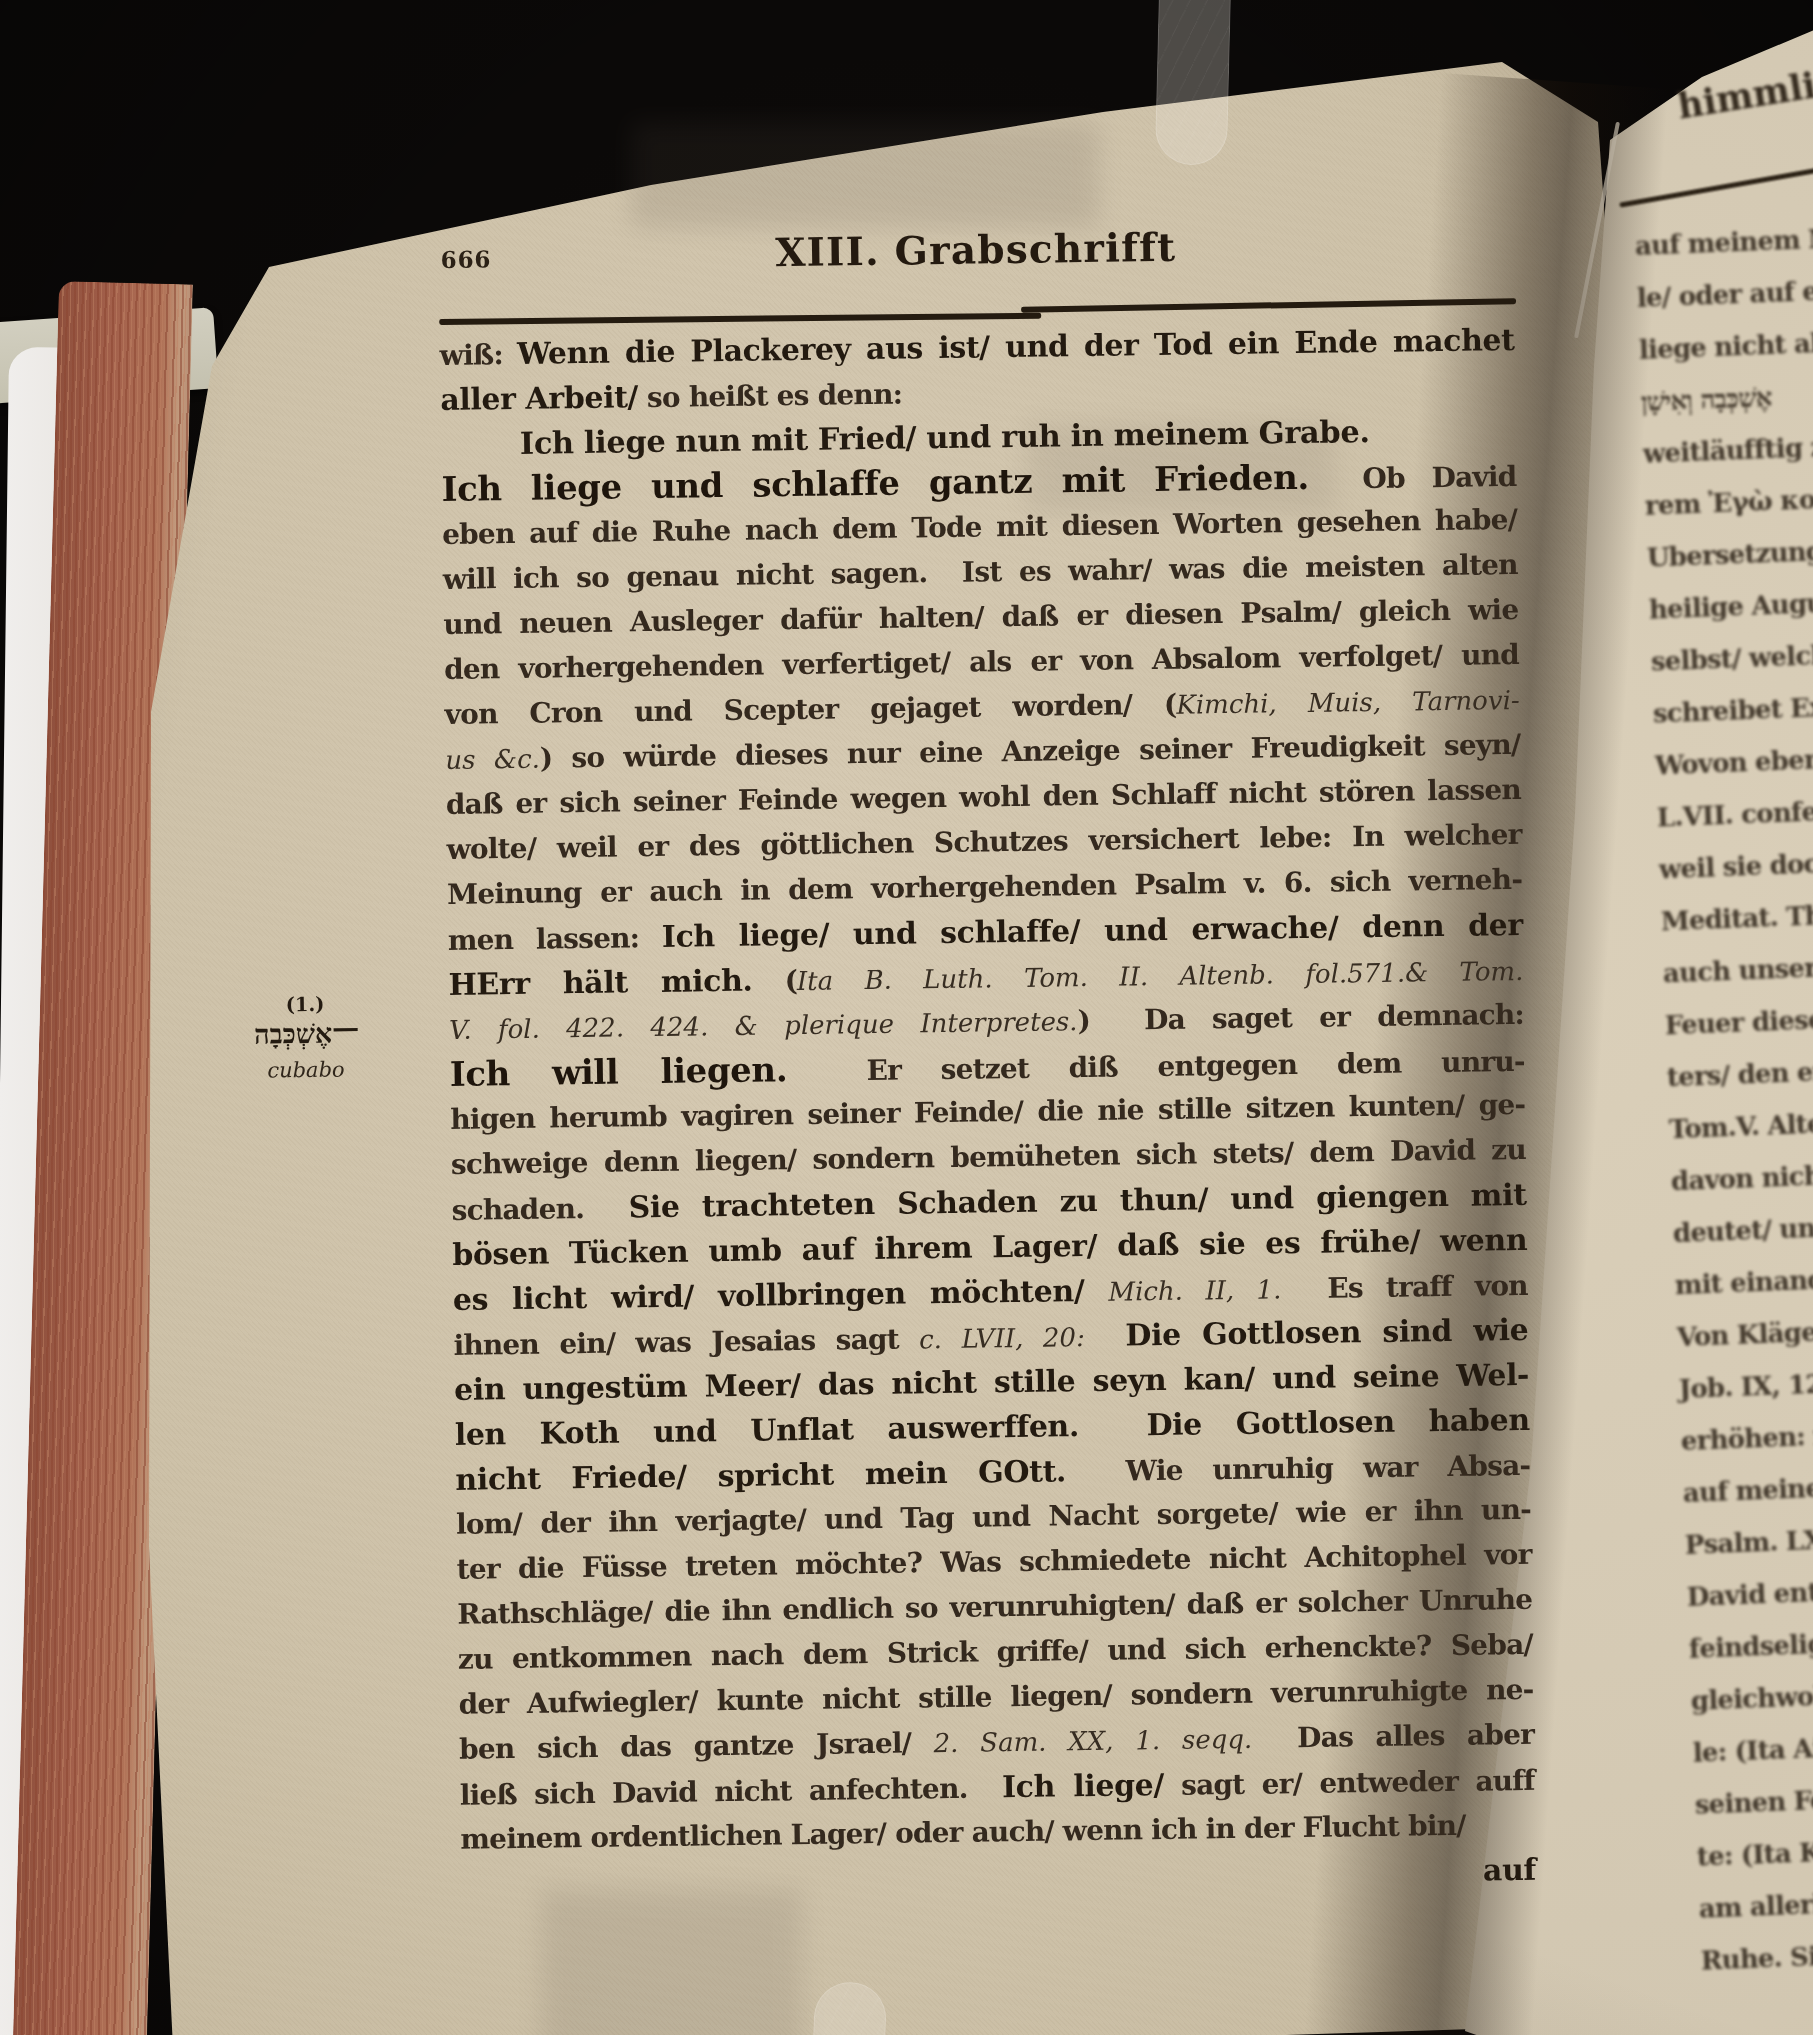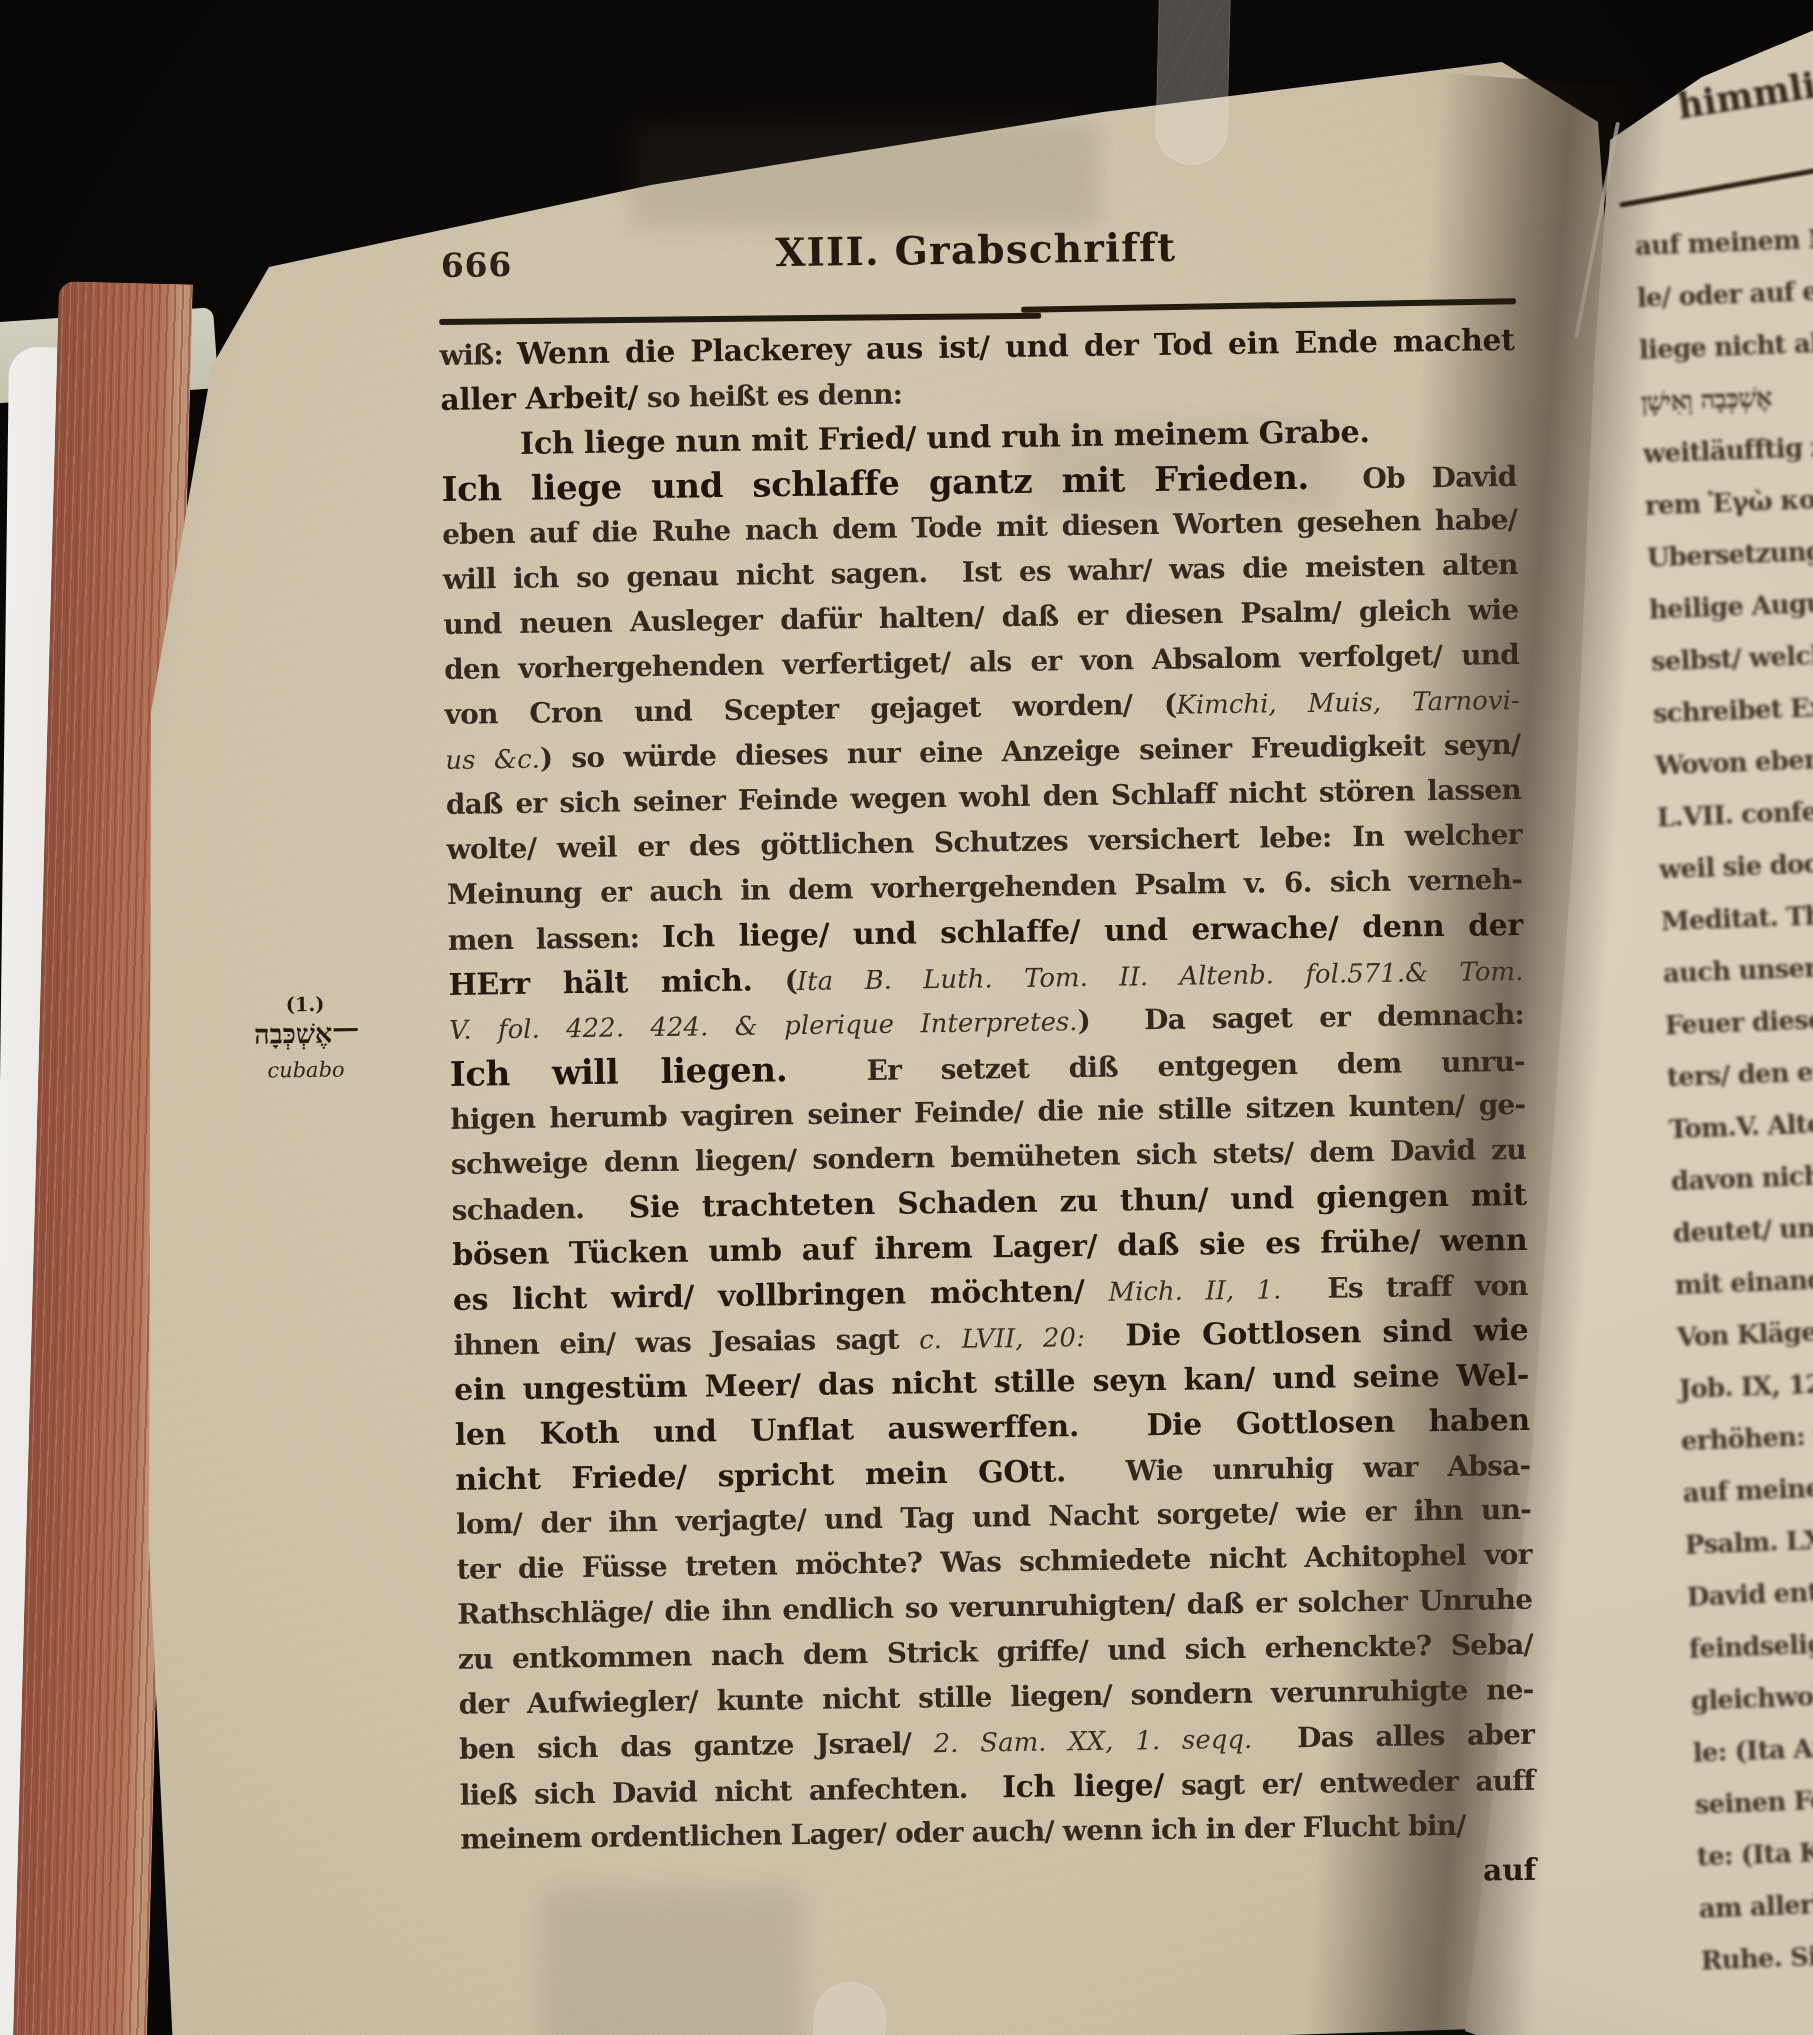--- a/index.html
+++ b/index.html
@@ -89,21 +89,21 @@
   #ghost1{left:631px;top:122px;width:468px;height:106px;opacity:.14;}
   #ghost2{left:1026px;top:423px;width:309px;height:90px;opacity:.10;}
   #ghost3{left:541px;top:1889px;width:261px;height:171px;opacity:.13;}
 
   
   #left-text{
     left:438px;top:234px;width:1075px;height:1750px;
     transform:rotate(-.8deg);transform-origin:top left;
     color:#2b2116;z-index:6;
   }
-  #page-number{left:2.4px;top:12.2px;font-size:33px;font-weight:700;letter-spacing:0.8px;position:absolute;text-align:center;}
+  #page-number{left:2.4px;top:12.2px;font-size:23px;font-weight:700;letter-spacing:0.8px;position:absolute;text-align:center;}
   #running-header{left:0;top:0;width:100%;text-align:center;font-size:39px;font-weight:700;letter-spacing:1.2px;position:absolute;color:#241a10;}
   .hrule{position:absolute;background:#241b10;border-radius:2.4px;}
   #rule-a{left:0;top:86px;width:602px;height:5.7px;transform:rotate(.2deg);}
   #rule-b{left:582px;top:80px;width:495px;height:5.7px;transform:rotate(-.2deg);}
 
   #left-lines{position:absolute;left:0;top:98px;width:1075px;}
   .line{
     height:45px;line-height:45px;white-space:pre-wrap;
     text-align:justify;text-align-last:justify;
     overflow:visible;

